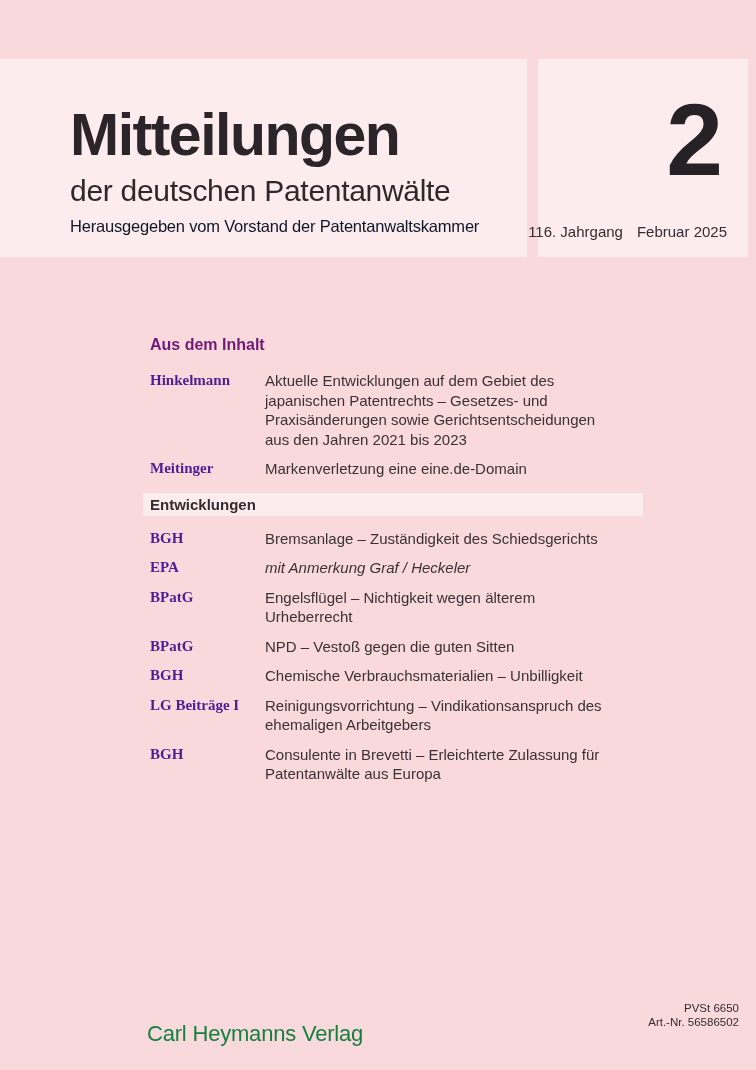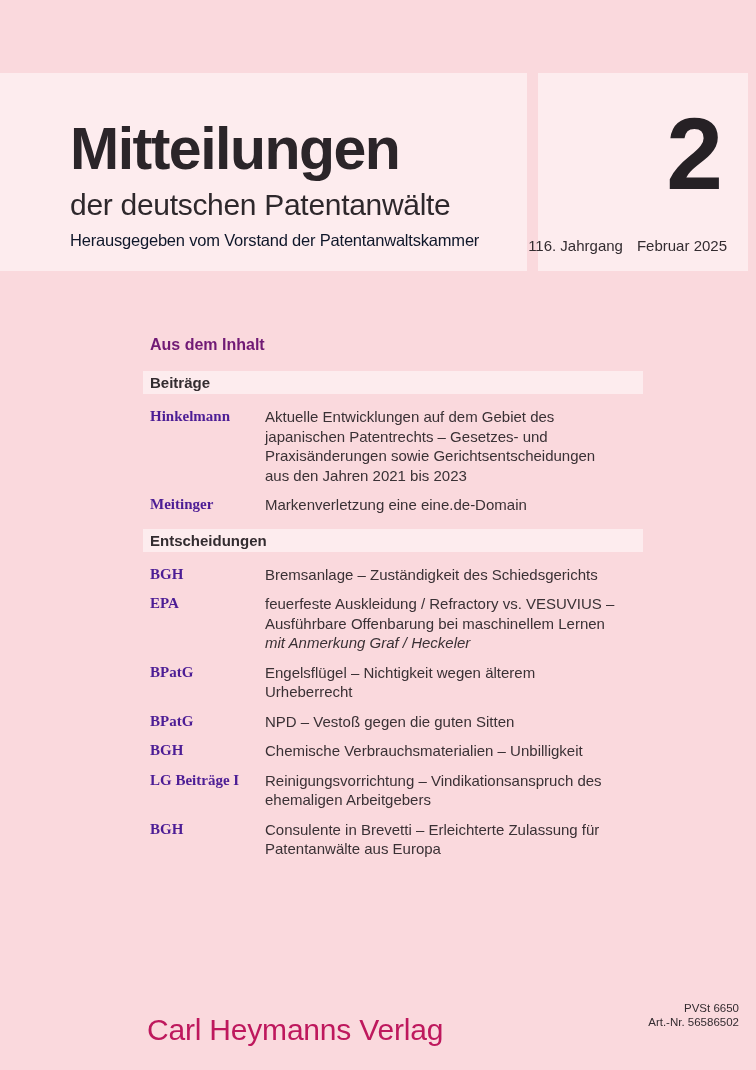--- a/index.html
+++ b/index.html
@@ -7,21 +7,21 @@
   body {
     position:relative;
     background:#fad9dd;
     font-family:"Liberation Sans", sans-serif;
     color:#3a3135;
     overflow:hidden;
   }
 
   
   .masthead {
-    position:absolute; top:73px; left:0;
+    position:absolute; top:59px; left:0;
     width:756px; height:198px;
     display:flex;
   }
   .panel { background:#fdecee; }
   .panel-left {
     width:527px; height:100%;
     display:flex; flex-direction:column; justify-content:flex-end;
     padding:0 0 21px 70px;
   }
   .panel-right {
@@ -70,21 +70,21 @@
   .entry-label {
     flex:none; width:122px; padding-left:7px;
     font-weight:700; color:#4c1d95;font-family:Liberation Serif, serif;
   }
   .entry-body { width:352px; }
   .entry-note { display:block; font-style:italic; }
 
   
   .brand {
     position:absolute; left:147px; bottom:23px;
-    font-size:30px; font-weight:400; letter-spacing:-0.2px; color:#be185d;
+    font-size:22px; font-weight:400; letter-spacing:-0.2px; color:#15803d;
   }
   .print-ids {
     position:absolute; right:17px; bottom:41px;
     text-align:right; font-size:11.5px; line-height:14px; color:#332c30;
   }
 </style>
 </head>
 <body>
 
 <header class="masthead">
@@ -98,56 +98,52 @@
     <div class="issue-meta">
       <span class="issue-volume">116. Jahrgang</span><span class="issue-date">Februar 2025</span>
     </div>
   </div>
 </header>
 
 <main class="toc">
   <div class="toc-heading">Aus dem Inhalt</div>
   <div>
       <section class="toc-section">
-    <div class="section-band">
-      <span class="section-title">Beiträge</span>
-    </div>
     <div class="entries">
           <div class="entry">
     <span class="entry-label">Hinkelmann</span>
     <span class="entry-body">
       <span class="entry-text">Aktuelle Entwicklungen auf dem Gebiet des japanischen Patentrechts – Gesetzes- und Praxisänderungen sowie Gerichtsentscheidungen aus den Jahren 2021 bis 2023</span>
       
     </span>
   </div>
           <div class="entry">
     <span class="entry-label">Meitinger</span>
     <span class="entry-body">
       <span class="entry-text">Markenverletzung eine eine.de-Domain</span>
       
     </span>
   </div>
         </div>
   </section>
       <section class="toc-section">
     <div class="section-band">
-      <span class="section-title">Entscheidungen</span>
+      <span class="section-title">Entwicklungen</span>
     </div>
     <div class="entries">
           <div class="entry">
     <span class="entry-label">BGH</span>
     <span class="entry-body">
       <span class="entry-text">Bremsanlage – Zuständigkeit des Schiedsgerichts</span>
       
     </span>
   </div>
           <div class="entry">
     <span class="entry-label">EPA</span>
     <span class="entry-body">
-      <span class="entry-text">feuerfeste Auskleidung / Refractory vs. VESUVIUS – Ausführbare Offenbarung bei maschinellem Lernen</span>
       <span class="entry-note">mit Anmerkung Graf / Heckeler</span>
     </span>
   </div>
           <div class="entry">
     <span class="entry-label">BPatG</span>
     <span class="entry-body">
       <span class="entry-text">Engelsflügel – Nichtigkeit wegen älterem Urheberrecht</span>
       
     </span>
   </div>

